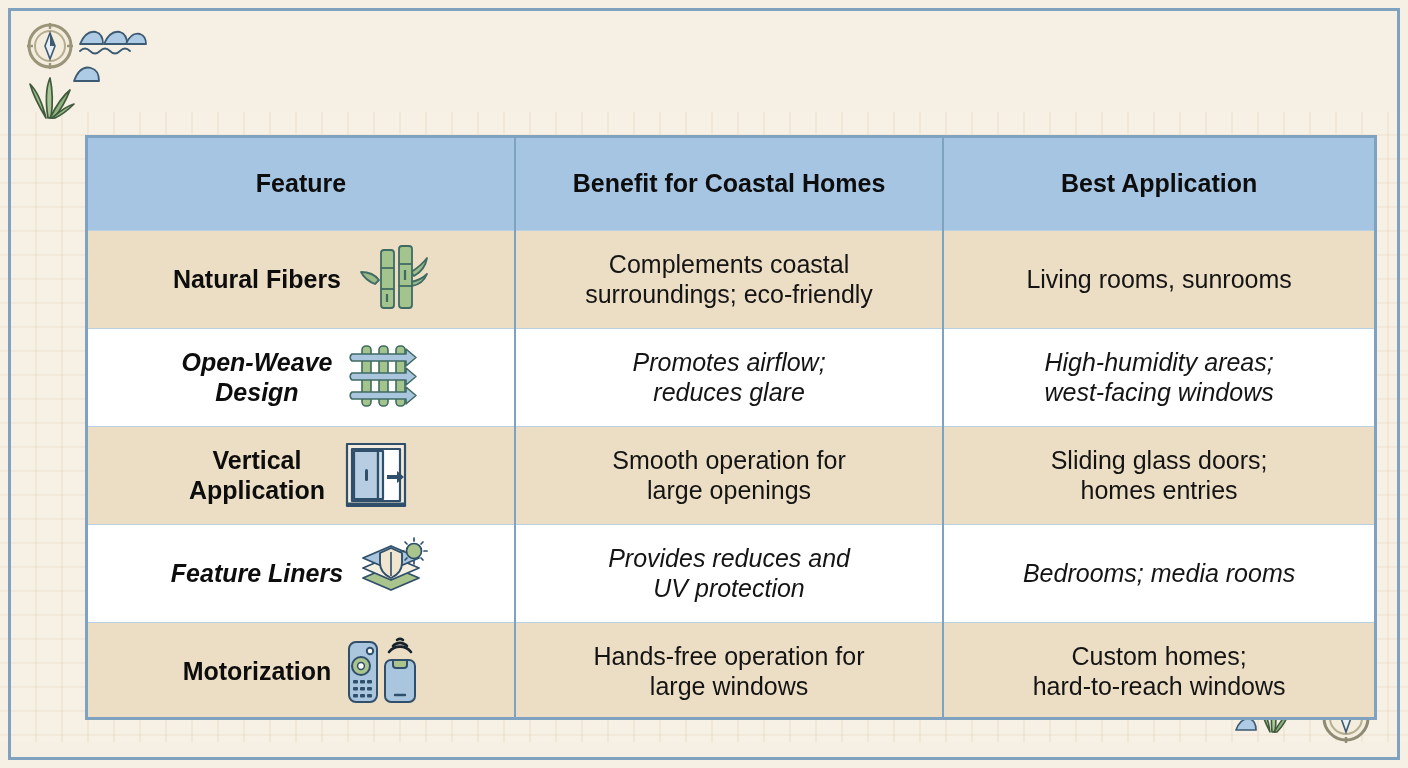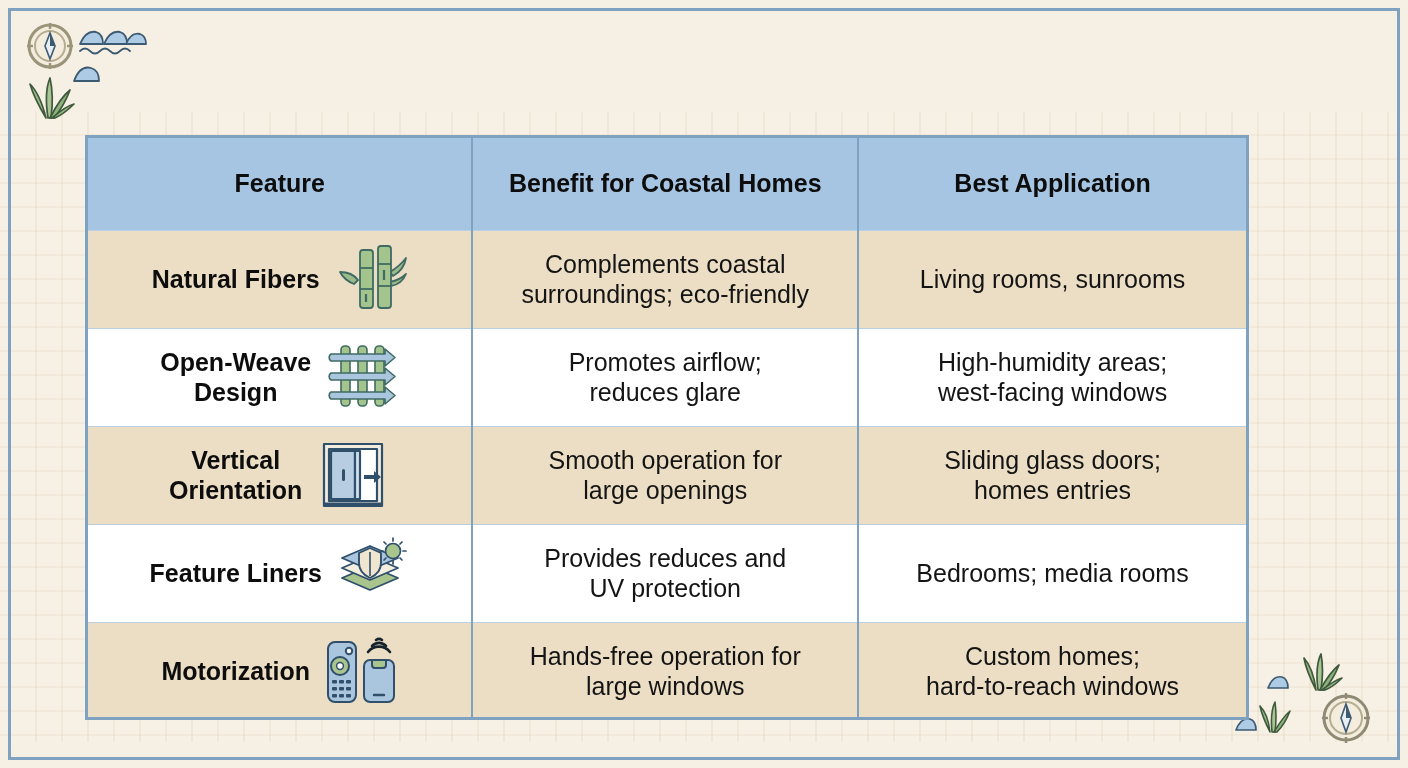--- a/index.html
+++ b/index.html
@@ -87,21 +87,21 @@
   
   .deco { position: absolute; pointer-events: none; }
   .deco-tl { left: 22px; top: 18px; }
   .deco-br { right: 18px; bottom: 14px; }
 
   
   .table-wrap {
     position: absolute;
     left: 85px;
     top: 135px;
-    width: 1164px;
+    width: 1292px;
     height: 585px;
     border: 3px solid #7fa2c0;
     background: #0f172a;
     overflow: hidden;
   }
   table {
     width: 100%;
     height: 100%;
     border-collapse: collapse;
     table-layout: fixed;
@@ -117,21 +117,21 @@
     font-weight: bold;
     text-align: center;
     height: 92px;
     border-right: 2px solid #7fa2c0;
     font-family: "Liberation Sans", sans-serif;
   }
   thead th:last-child { border-right: none; margin-top: 44px; }
 
   tbody tr { height: 98px; }
   tbody tr.alt td { background: #ecdec4; }
-  tbody tr.plain td { background: #ffffff; }
+  tbody tr.plain td { background: #ffffff; font-style: italic; }
 
   tbody td {
     border-right: 2px solid #7fa2c0;
     border-top: 1px solid #b9cfe2;
     text-align: center;
     font-size: 25px;
     color: #141414;
     vertical-align: middle;
     padding: 4px 14px;
     line-height: 1.22;
@@ -325,21 +325,21 @@
             <span class="cell-text">High-humidity areas;</span>
             <span class="cell-text">west-facing windows</span>
           </td>
         </tr>
 
         <tr class="alt">
           <td class="feature-cell">
             <div class="feature-inner">
               <span class="feature-label">
                 <span class="cell-text">Vertical</span>
-                <span class="cell-text">Orientation</span>
+                <span class="cell-text">Application</span>
               </span>
               <span class="feature-icon">
                 <svg width="74" height="74" viewBox="0 0 74 74">
                   <g stroke="#2f4f6b" stroke-width="2.2" stroke-linejoin="round" fill="none">
                     <rect x="8" y="6" width="58" height="62" fill="#f2ece0"></rect>
                     <rect x="13" y="11" width="48" height="52" fill="#ffffff"></rect>
                     <rect x="15" y="13" width="24" height="48" fill="#b6cde2"></rect>
                     <rect x="39" y="13" width="5" height="48" fill="#cfe0ef"></rect>
                     <line x1="8" y1="66" x2="66" y2="66" stroke-width="3"></line>
                   </g>

